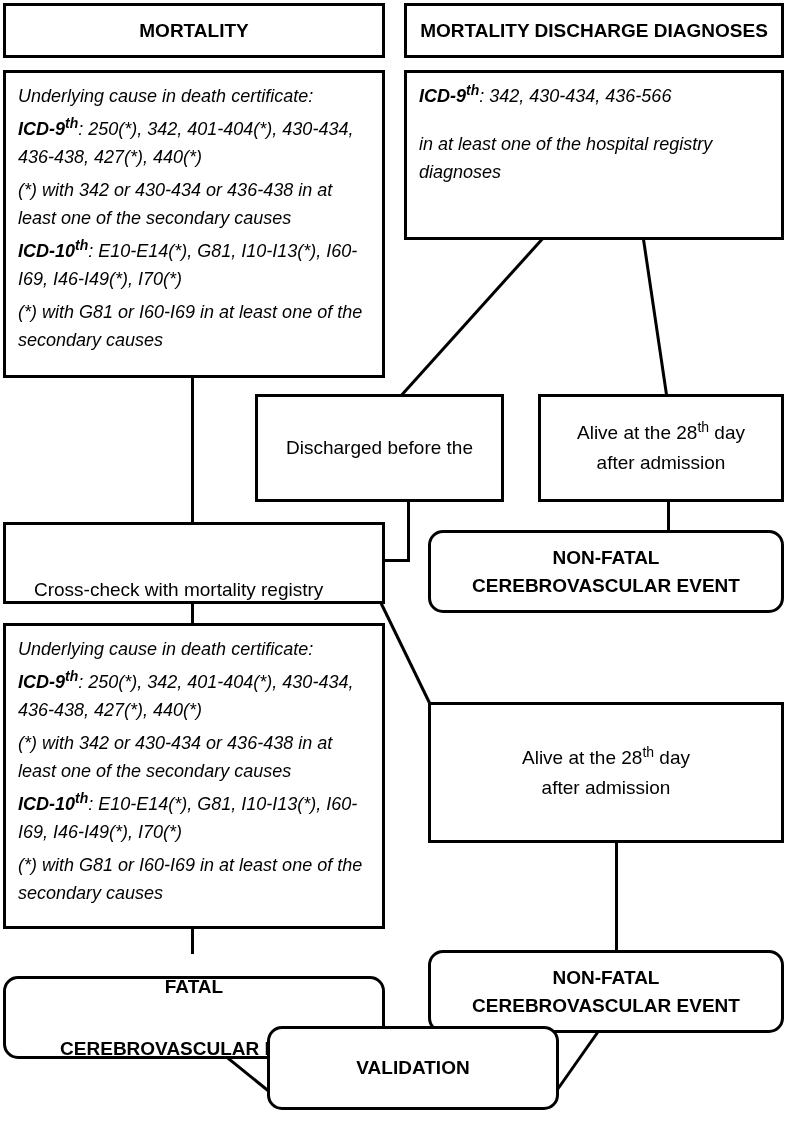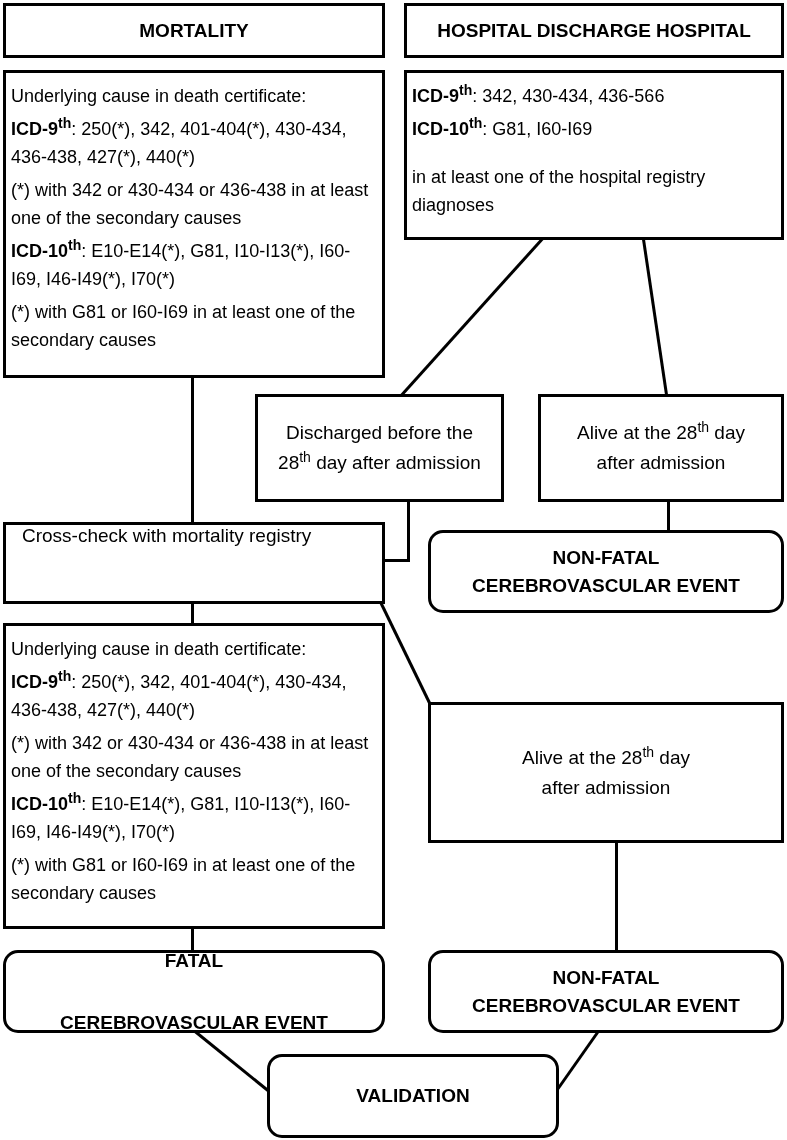--- a/index.html
+++ b/index.html
@@ -9,32 +9,32 @@
   }
   .canvas svg { position:absolute; left:0; top:0; }
   .box {
     position:absolute; box-sizing:border-box; background:#ffffff;
     border:3px solid #000;
   }
   .hdr {
     display:flex; align-items:center; justify-content:center;
     font-weight:bold; font-size:19px; text-align:center;
   }
-  .criteria { padding:9px 5px; font-size:18px; line-height:28px; text-align:left; }
+  .criteria { padding:9px 12px; font-size:18px; line-height:28px; text-align:left;font-style:italic; }
   .criteria p { margin:0 0 5px 0; }
   .criteria p.gap { margin-top:20px; }
   .b { font-weight:bold;text-align:right; }
   sup.th { font-size:14px; vertical-align:super; line-height:0; }
   .mid {
     display:flex; flex-direction:column; align-items:center; justify-content:center;
     font-size:19px; line-height:30px; text-align:center;
   }
   .leftbox {
-    display:flex; align-items:flex-start; justify-content:flex-start;
-    font-size:19px; padding:0 16px; text-align:left;
+    display:flex; align-items:flex-end; justify-content:flex-start;
+    font-size:19px; padding:0 28px; text-align:left;
   }
   .event {
     display:flex; flex-direction:column; align-items:center; justify-content:center;
     font-weight:bold; font-size:19px; line-height:28px; text-align:center;border-radius:15px;
   }
 </style>
 </head>
 <body>
 
 <div class="canvas">
@@ -53,40 +53,38 @@
       <line x1="192" y1="1029" x2="271" y2="1093"></line>
       <line x1="600" y1="1029" x2="555" y2="1093"></line>
     </g>
   </svg>
 
   <div class="box hdr" style="left:3px; top:3px; width:382px; height:55px;">
     <span>MORTALITY</span>
   </div>
 
   <div class="box hdr" style="left:404px; top:3px; width:380px; height:55px;">
-    <span>HOSPITAL DISCHARGE HOSPITAL</span>
+    <span>MORTALITY DISCHARGE DIAGNOSES</span>
   </div>
 
   <div class="box criteria" style="left:3px; top:70px; width:382px; height:308px;">
     <p>Underlying cause in death certificate:</p>
     <p><span class="b">ICD-9</span><sup class="th b">th</sup><span>: 250(*), 342, 401-404(*), 430-434, 436-438, 427(*), 440(*)</span></p>
     <p>(*) with 342 or 430-434 or 436-438 in at least one of the secondary causes</p>
     <p><span class="b">ICD-10</span><sup class="th b">th</sup><span>: E10-E14(*), G81, I10-I13(*), I60-I69, I46-I49(*), I70(*)</span></p>
     <p>(*) with G81 or I60-I69 in at least one of the secondary causes</p>
   </div>
 
   <div class="box criteria" style="left:404px; top:70px; width:380px; height:170px;">
     <p><span class="b">ICD-9</span><sup class="th b">th</sup><span>: 342, 430-434, 436-566</span></p>
-    <p><span class="b">ICD-10</span><sup class="th b">th</sup><span>: G81, I60-I69</span></p>
     <p class="gap">in at least one of the hospital registry diagnoses</p>
   </div>
 
   <div class="box mid" style="left:255px; top:394px; width:249px; height:108px;">
     <div>Discharged before the</div>
-    <div><span>28</span><sup class="th">th</sup><span> day after admission</span></div>
   </div>
 
   <div class="box mid" style="left:538px; top:394px; width:246px; height:108px;">
     <div><span>Alive at the 28</span><sup class="th">th</sup><span> day</span></div>
     <div>after admission</div>
   </div>
 
   <div class="box leftbox" style="left:3px; top:522px; width:382px; height:82px;">
     <span>Cross-check with mortality registry</span>
   </div>
@@ -102,27 +100,27 @@
     <p>(*) with 342 or 430-434 or 436-438 in at least one of the secondary causes</p>
     <p><span class="b">ICD-10</span><sup class="th b">th</sup><span>: E10-E14(*), G81, I10-I13(*), I60-I69, I46-I49(*), I70(*)</span></p>
     <p>(*) with G81 or I60-I69 in at least one of the secondary causes</p>
   </div>
 
   <div class="box mid" style="left:428px; top:702px; width:356px; height:141px;">
     <div><span>Alive at the 28</span><sup class="th">th</sup><span> day</span></div>
     <div>after admission</div>
   </div>
 
-  <div class="box event" style="left:3px; top:950px; width:382px; height:83px;gap:34px;">
+  <div class="box event" style="left:3px; top:976px; width:382px; height:83px;gap:34px;">
     <div>FATAL</div>
     <div>CEREBROVASCULAR EVENT</div>
   </div>
 
   <div class="box event" style="left:428px; top:950px; width:356px; height:83px;">
     <div>NON-FATAL</div>
     <div>CEREBROVASCULAR EVENT</div>
   </div>
 
-  <div class="box event" style="left:267px; top:1054px; width:292px; height:84px;">
+  <div class="box event" style="left:267px; top:1026px; width:292px; height:84px;">
     <span>VALIDATION</span>
   </div>
 
 </div>
 
 </body></html>

